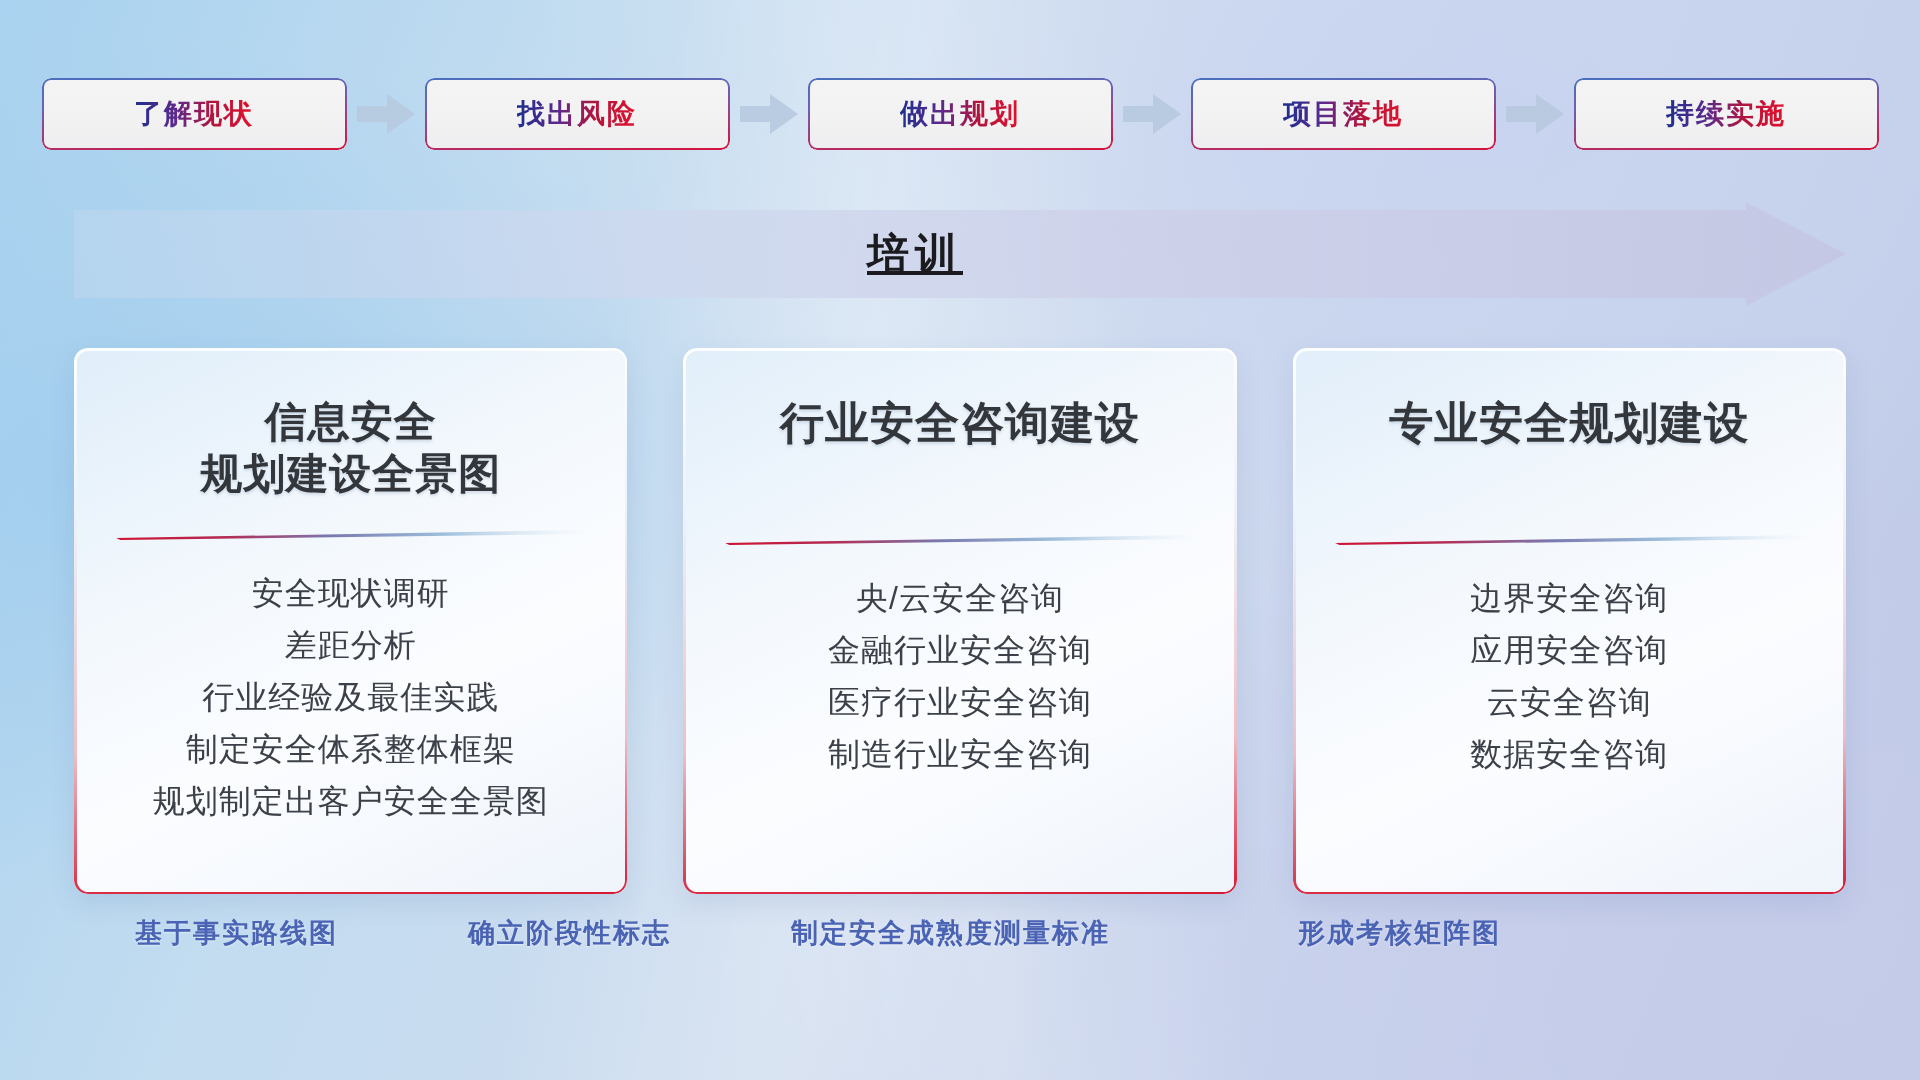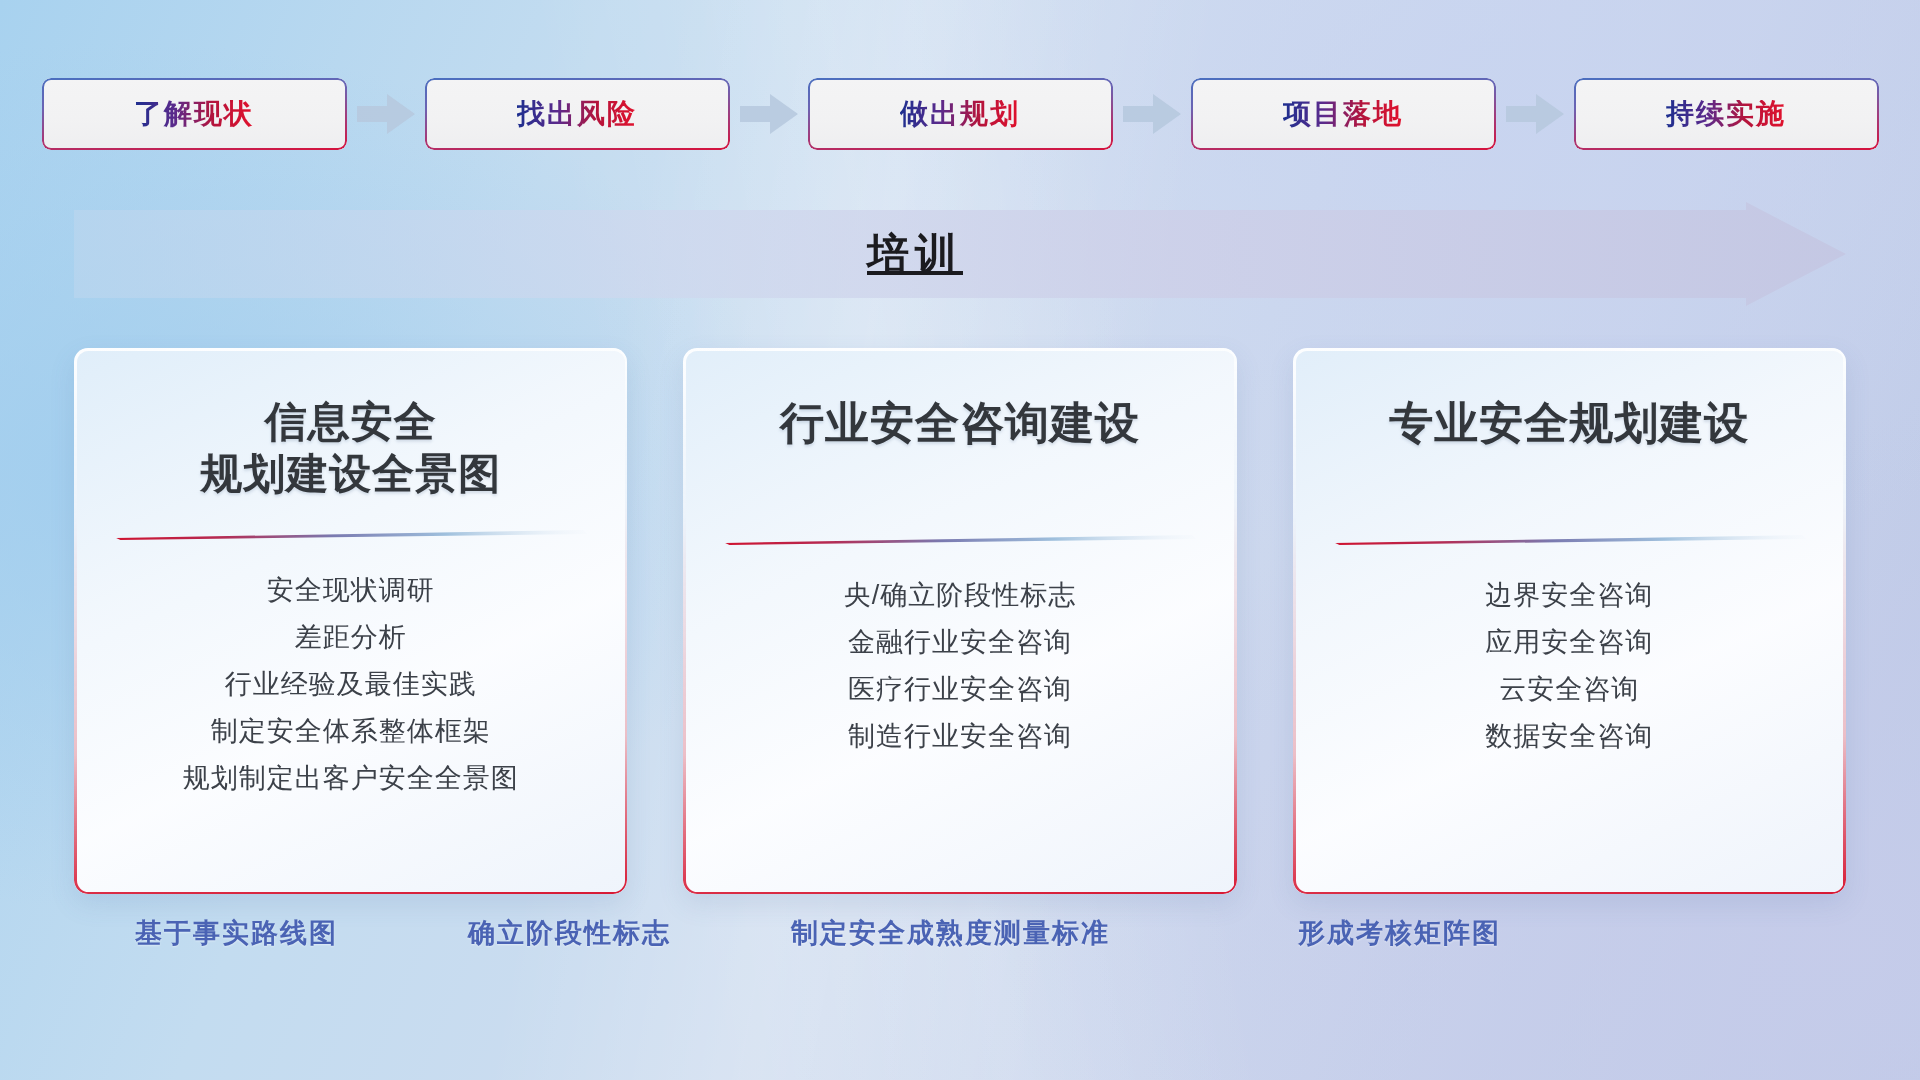--- a/index.html
+++ b/index.html
@@ -94,21 +94,21 @@
   .card-title{
     text-align:center; color:#33373c; font-weight:700;
     font-size:44px; line-height:1.23; letter-spacing:1px;
     text-shadow:0 2px 3px rgba(120,140,170,0.28);
   }
   .card-title.two-line{ font-size:42px; }
   .divider{ margin:28px 6px 0; height:14px; position:relative; }
   .divider svg{ display:block; width:100%; height:100%; }
   .card-list{ margin-top:26px; text-align:center; }
   .card-list li{
-    list-style:none; font-size:27px; color:#3c4149;
+    list-style:none; font-size:32px; color:#3c4149;
     line-height:1; padding:10px 0; letter-spacing:1px;
   }
 
   
   .captions{
     position:absolute; left:2px; top:920px; width:1920px; height:50px;
   }
   .caption{
     position:absolute; top:0;
     font-size:27px; font-weight:700; color:#4a63b4; letter-spacing:2px;
@@ -228,21 +228,21 @@
                 <stop offset="22%" stop-color="#b52a52"></stop>
             <stop offset="46%" stop-color="#7a7ab0"></stop>
                 <stop offset="70%" stop-color="#9fc0dd"></stop>
             <stop offset="100%" stop-color="#eef4fa" stop-opacity="0.15"></stop>
           </linearGradient>
             </defs>
           <path d="M2 11 L436 3 L440 7 L6 13 Z" fill="url(#dv1)"></path>
         </svg>
       </div>
       <ul class="card-list">
-        <li>央/确立阶段性标志</li>
+        <li>央/云安全咨询</li>
         <li>金融行业安全咨询</li>
         <li>医疗行业安全咨询</li>
         <li>制造行业安全咨询</li>
       </ul>
     </div>
   </div>
 
   <div class="card">
     <div class="card-inner">
       <div class="card-title">

